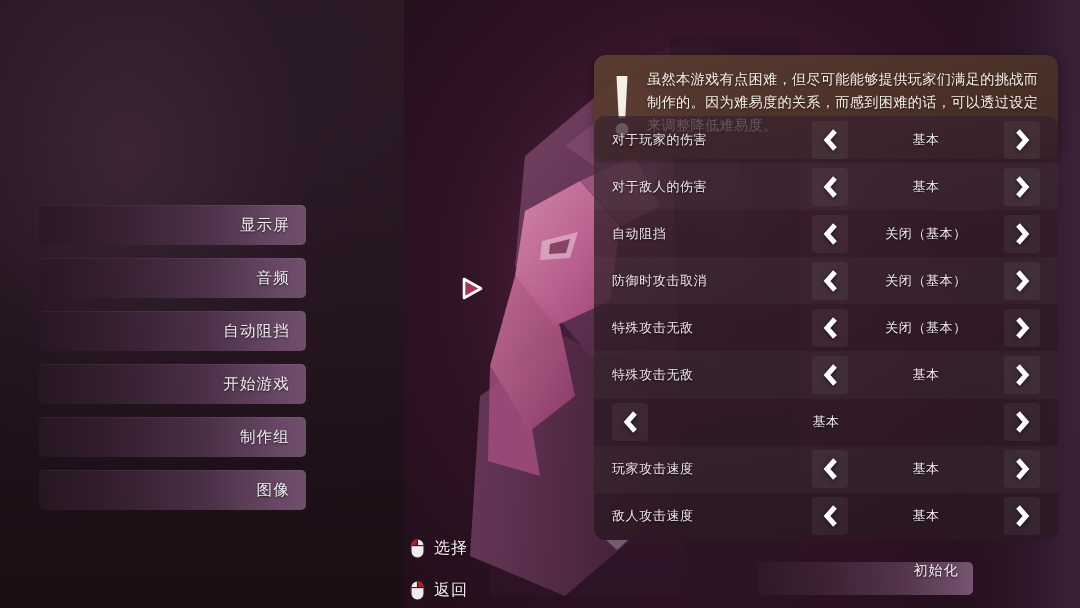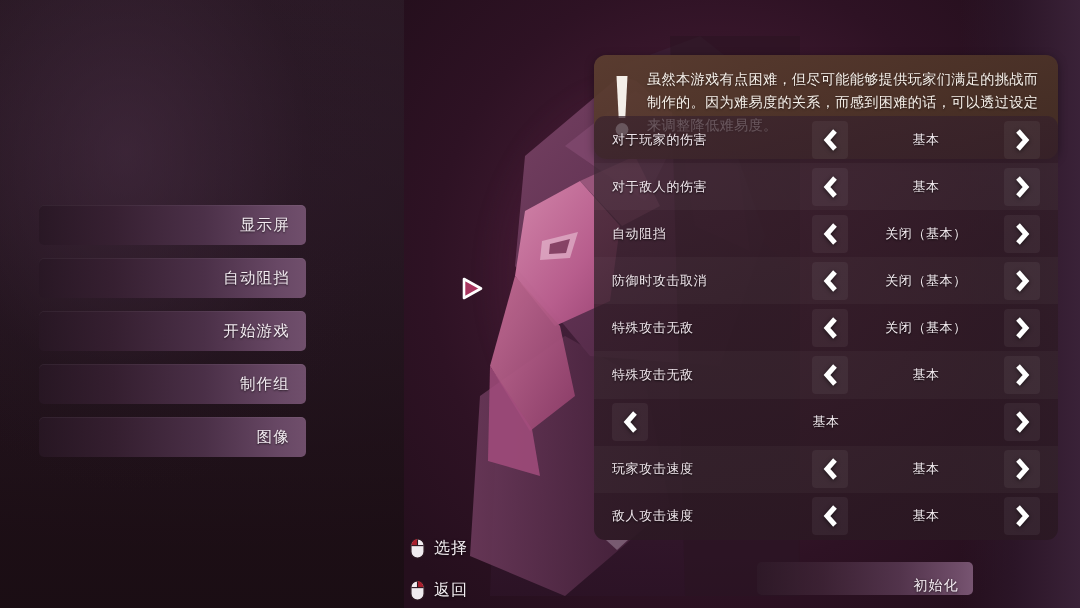--- a/index.html
+++ b/index.html
@@ -225,21 +225,21 @@
     left: 757px; top: 562px;
     width: 216px; height: 33px;
     border-radius: 5px;
     background: linear-gradient(90deg,
       rgba(48,28,42,.6) 0%,
       rgba(66,40,58,.7) 30%,
       rgba(92,60,86,.8) 66%,
       rgba(122,86,116,.88) 94%,
       rgba(128,92,122,.9) 100%);
     display: flex;
-    align-items: flex-end;
+    align-items: flex-start;
     justify-content: flex-end;
     padding-right: 14px;
     cursor: pointer;
   }
   .reset-label {
     color: #f4ecf2;
     font-size: 14px;
     letter-spacing: 1.2px;
     text-shadow: 0 1px 3px rgba(0,0,0,.8);
   }
@@ -303,20 +303,23 @@
 
       <path d="M200 0 L330 0 L330 560 L215 560 Z" fill="#2a1420" opacity="0.55"></path>
     </svg>
   </div>
 
   <div class="sidebar">
     <div class="menu-item">
       <span class="menu-item-label">显示屏</span>
     </div>
     <div class="menu-item">
+      <span class="menu-item-label">音频</span>
+    </div>
+    <div class="menu-item">
       <span class="menu-item-label">自动阻挡</span>
     </div>
     <div class="menu-item">
       <span class="menu-item-label">开始游戏</span>
     </div>
     <div class="menu-item">
       <span class="menu-item-label">制作组</span>
     </div>
     <div class="menu-item">
       <span class="menu-item-label">图像</span>

